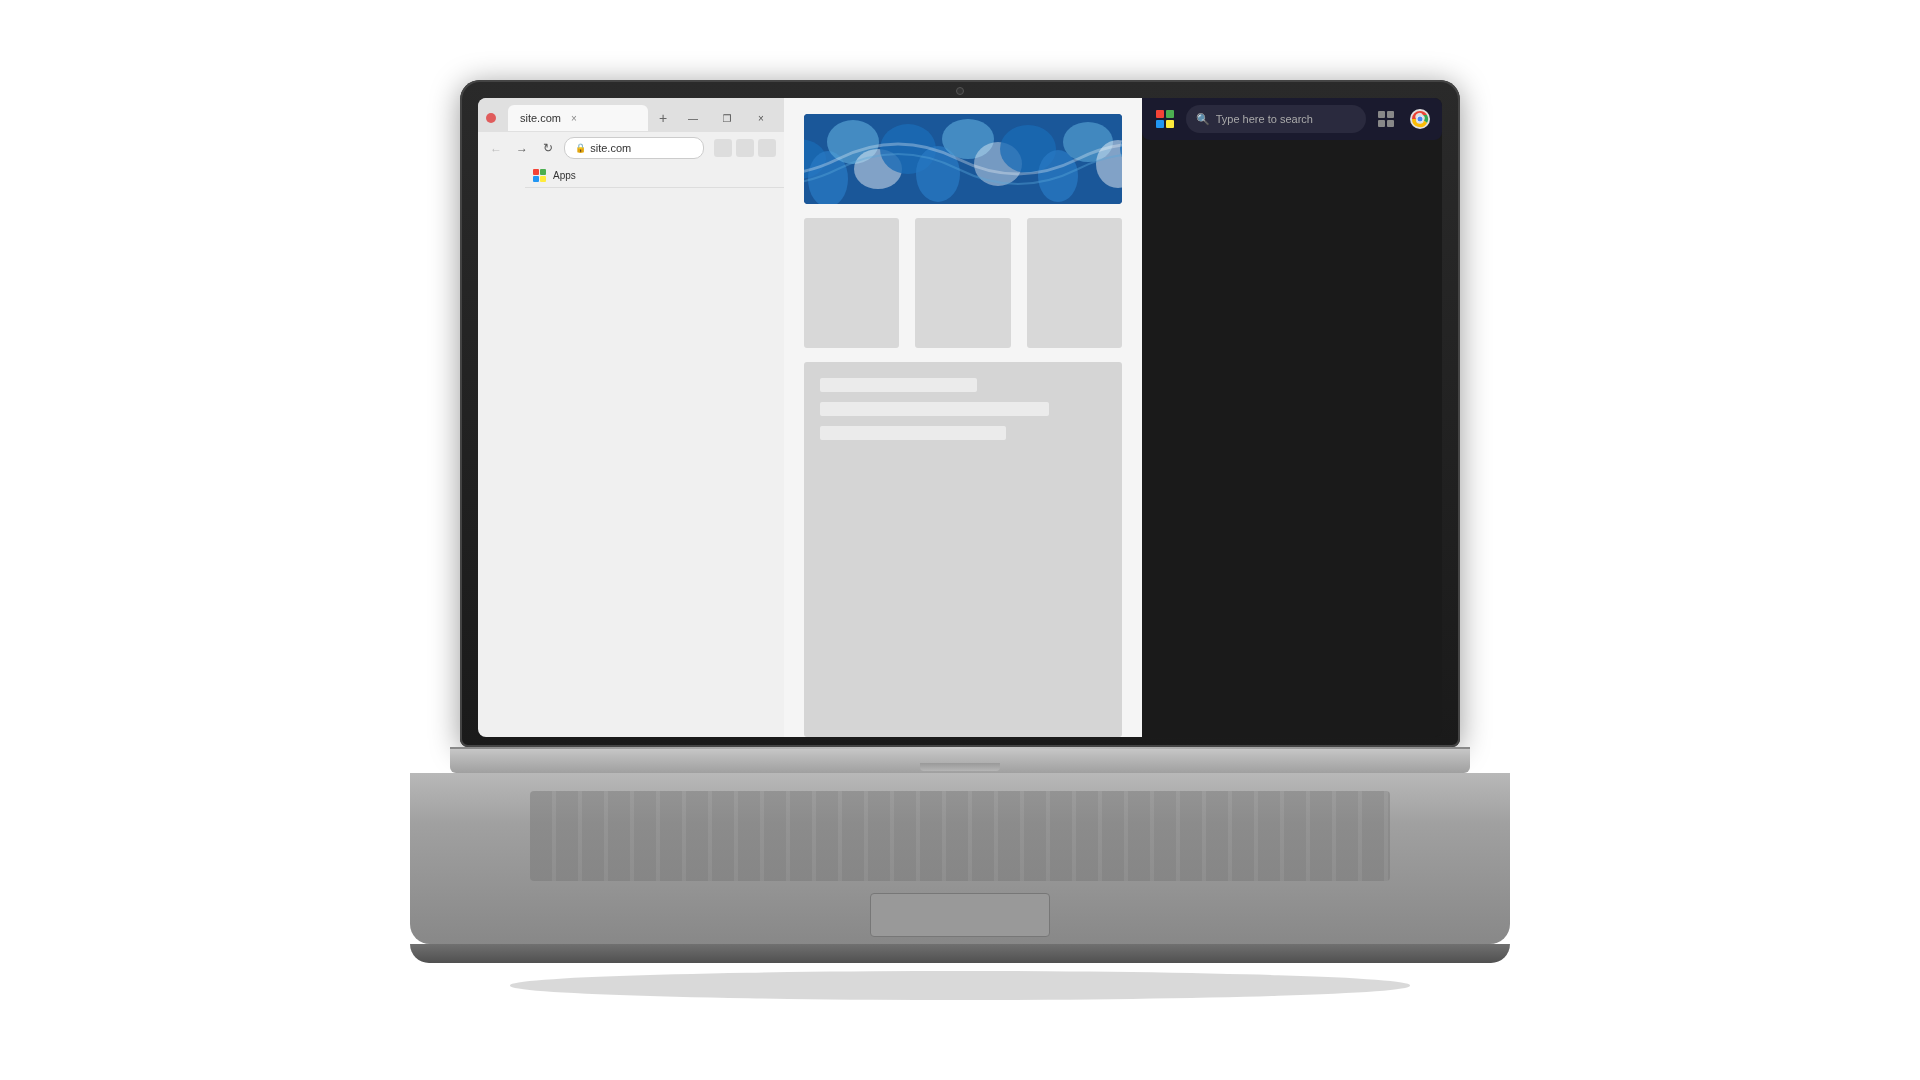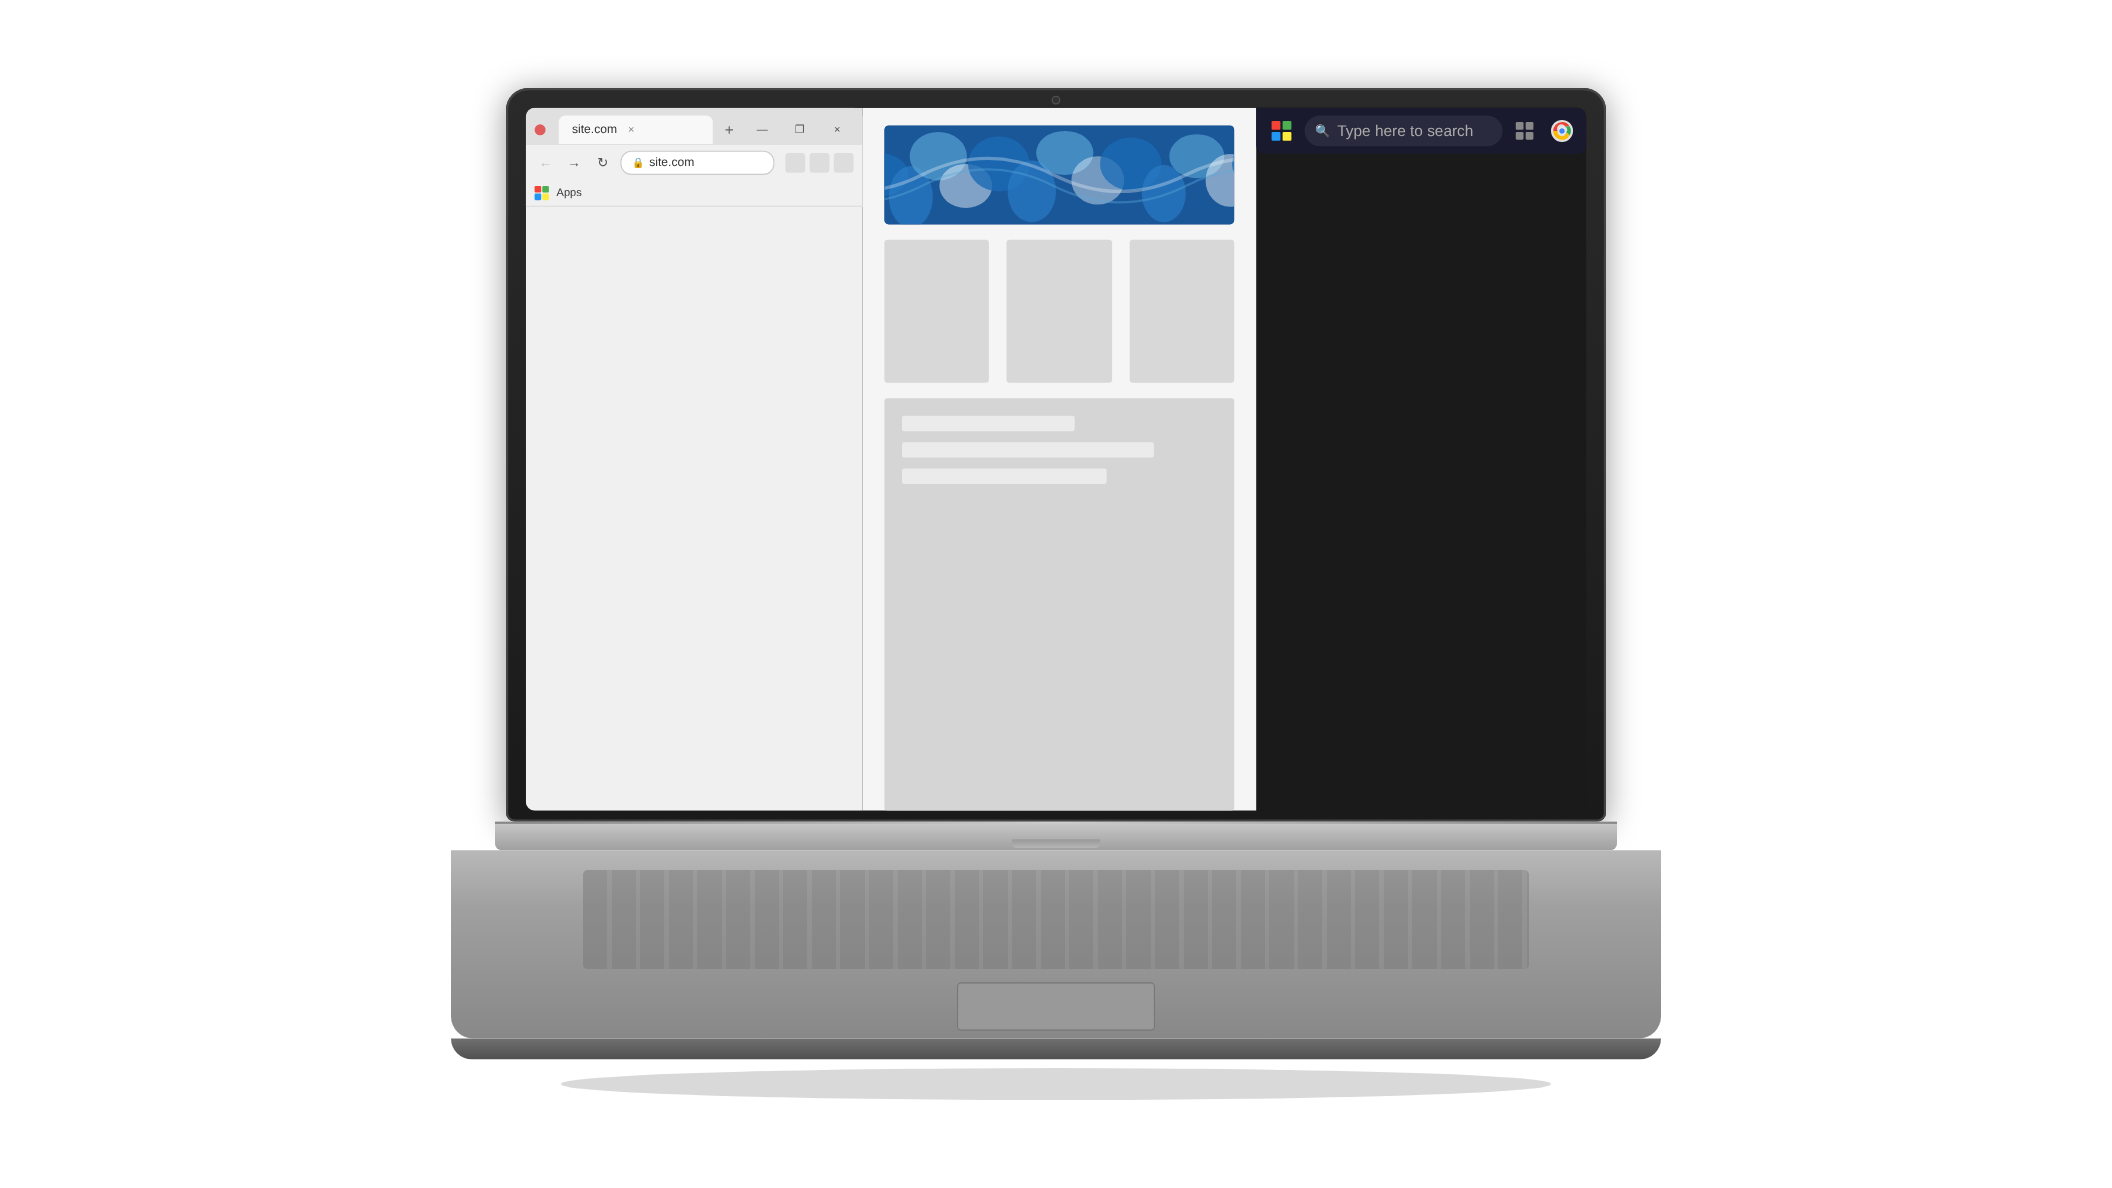--- a/index.html
+++ b/index.html
@@ -193,20 +193,21 @@
 
     
     .bookmarks-bar {
       display: flex;
       align-items: center;
       padding: 3px 8px;
       background: #f0f0f0;
       height: 24px;
       border-bottom: 1px solid #ddd;
       gap: 6px;
+      margin-left: 47px;
     }
 
     .apps-icon {
       display: flex;
       gap: 1px;
       flex-wrap: wrap;
       width: 14px;
       height: 14px;
     }
 
@@ -323,21 +324,21 @@
       gap: 6px;
       min-width: 180px;
     }
 
     .search-icon-taskbar {
       color: #888;
       font-size: 11px;
     }
 
     .search-text {
-      font-size: 14px;
+      font-size: 11px;
       color: #aaa;
     }
 
     .taskbar-icon {
       width: 28px;
       height: 28px;
       display: flex;
       align-items: center;
       justify-content: center;
       cursor: pointer;

